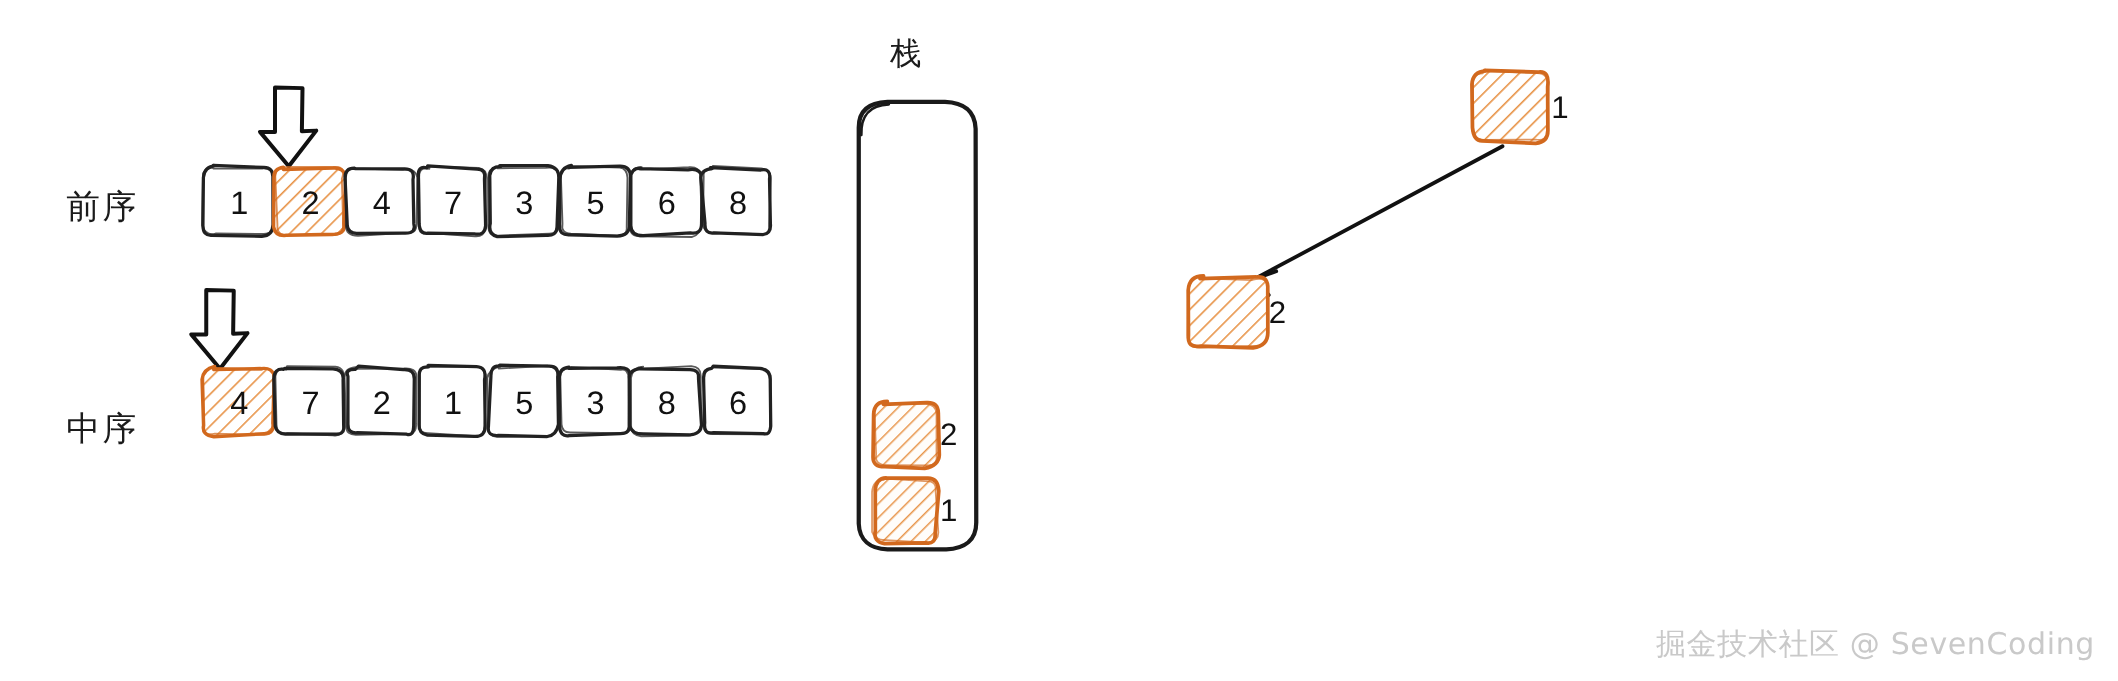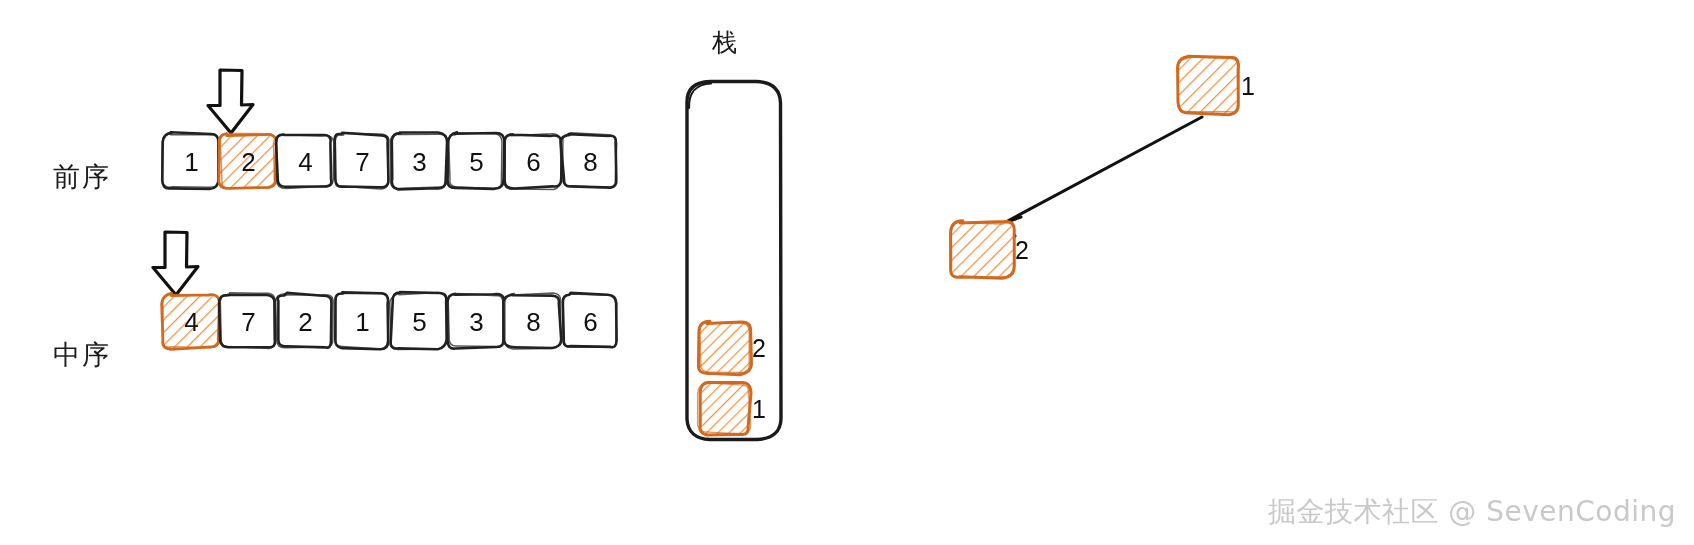--- a/index.html
+++ b/index.html
@@ -15,21 +15,20 @@
   
   .abs{position:absolute;}
 
   
   .row-label{
     font-size:27px;
     color:#1b1b1b;
     font-family:"DejaVu Sans","Liberation Sans",sans-serif;
     letter-spacing:2px;
     white-space:nowrap;
-    margin-top:12px;
   }
   .stack-title{
     font-size:25px;
     color:#1b1b1b;
     font-family:"DejaVu Sans","Liberation Sans",sans-serif;
     letter-spacing:1px;
     white-space:nowrap;
   }
 
   
@@ -64,21 +63,21 @@
     box-sizing:border-box;
     display:flex;align-items:center;justify-content:center;
     font-size:25px;color:#111;
   }
   .tnode .cell-val{position:relative;z-index:2;}
 
   
   .watermark{
     position:absolute;
     right:18px;bottom:14px;
-    font-size:28px;
+    font-size:24px;
     color:#c9c9c9;
     font-family:"DejaVu Sans","Liberation Sans",sans-serif;
     white-space:nowrap;
     letter-spacing:0.5px;
   }
 
   svg{overflow:visible;}
 </style>
 </head>
 <body>

